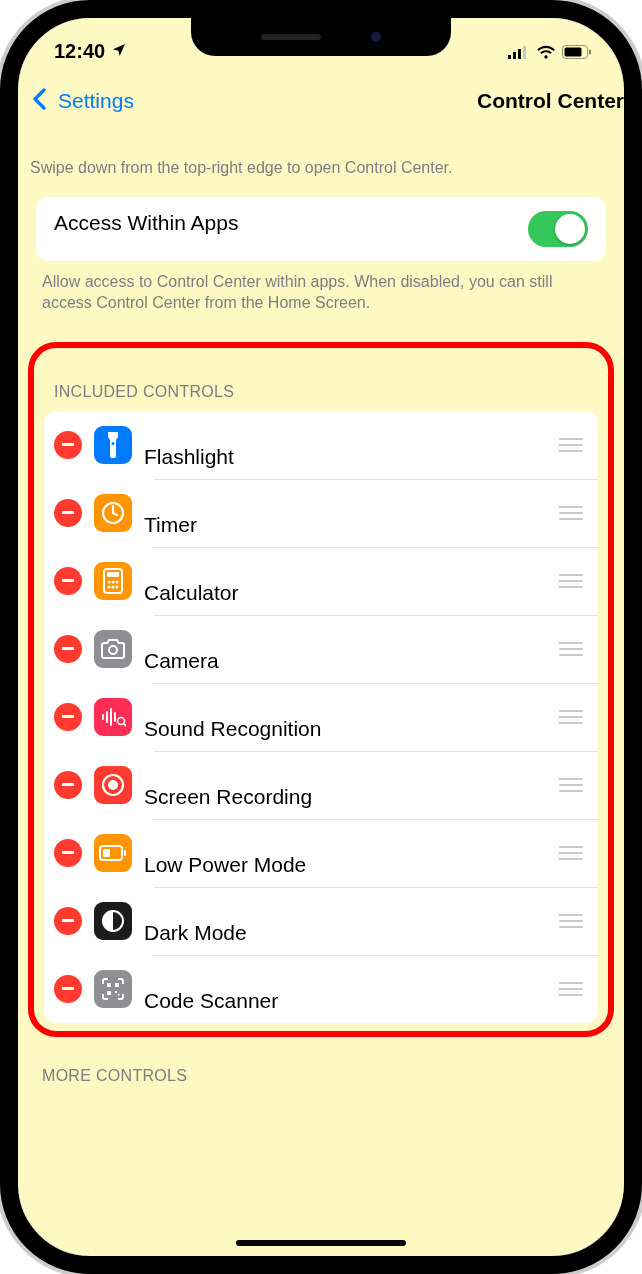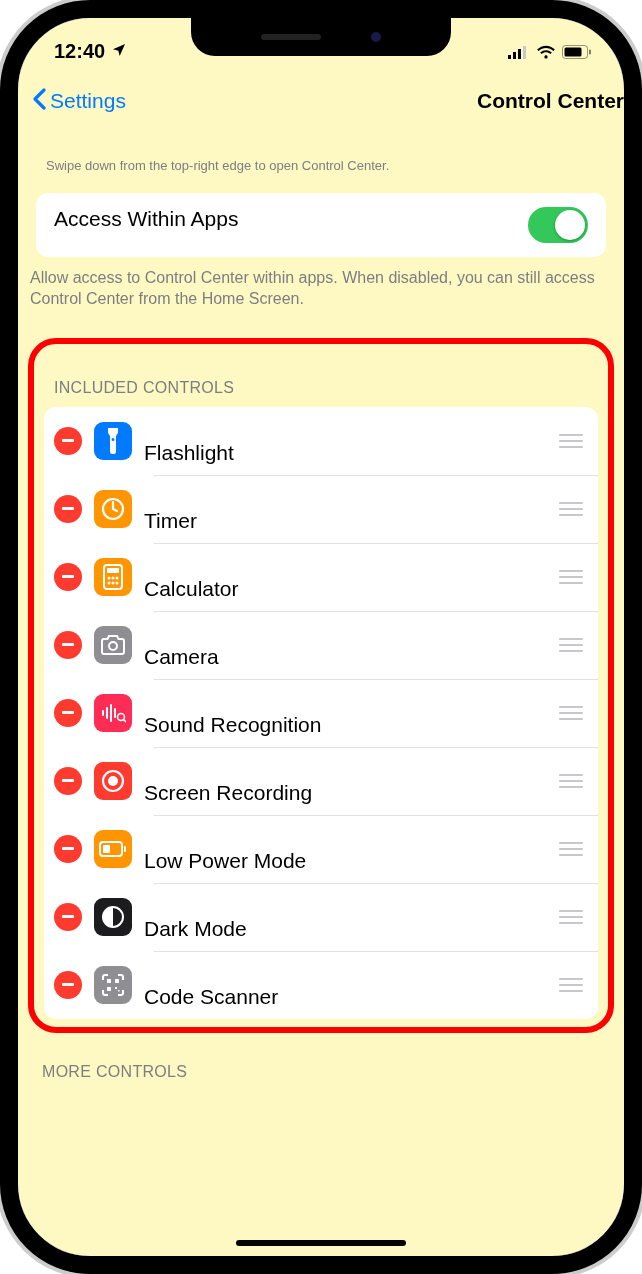--- a/index.html
+++ b/index.html
@@ -62,37 +62,37 @@
     height: 56px;
     display:flex;
     align-items:center;
     padding: 0 14px;
     position: relative;
   }
   .back-btn {
     display:flex; align-items:center;
     color:#007aff;
     font-size: 21px;
-    gap:4px;
+    gap:12px;
   }
   .nav-title {
     position:absolute;
     left:4px; right:0;
     text-align:right;
     font-size: 21px;
     font-weight:600;
     pointer-events:none;
   }
 
   .content { padding: 0; }
 
   .hint {
-    padding: 28px 24px 18px 28px;
+    padding: 28px 24px 18px 12px;
     color: #7d7d82;
-    font-size: 13px;
+    font-size: 16px;
     line-height: 1.35;
   }
 
   .cell-group {
     background:#fff;
     border-radius: 12px;
     margin: 0 18px;
   }
   .cell {
     display:flex; align-items:flex-start;
@@ -110,21 +110,21 @@
     content:"";
     position:absolute;
     right:3px; top:3px;
     width:30px; height:30px;
     background:#fff;
     border-radius:50%;
     box-shadow: 0 1px 3px rgba(0,0,0,.3);
   }
 
   .footer-note {
-    padding: 10px 24px 28px 12px;
+    padding: 10px 24px 28px 24px;
     color:#7d7d82;
     font-size: 16px;
     line-height:1.35;
   }
 
   .section-header {
     padding: 30px 24px 10px 24px;
     color:#7d7d82;
     font-size: 16px;
     letter-spacing: 0.3px;

